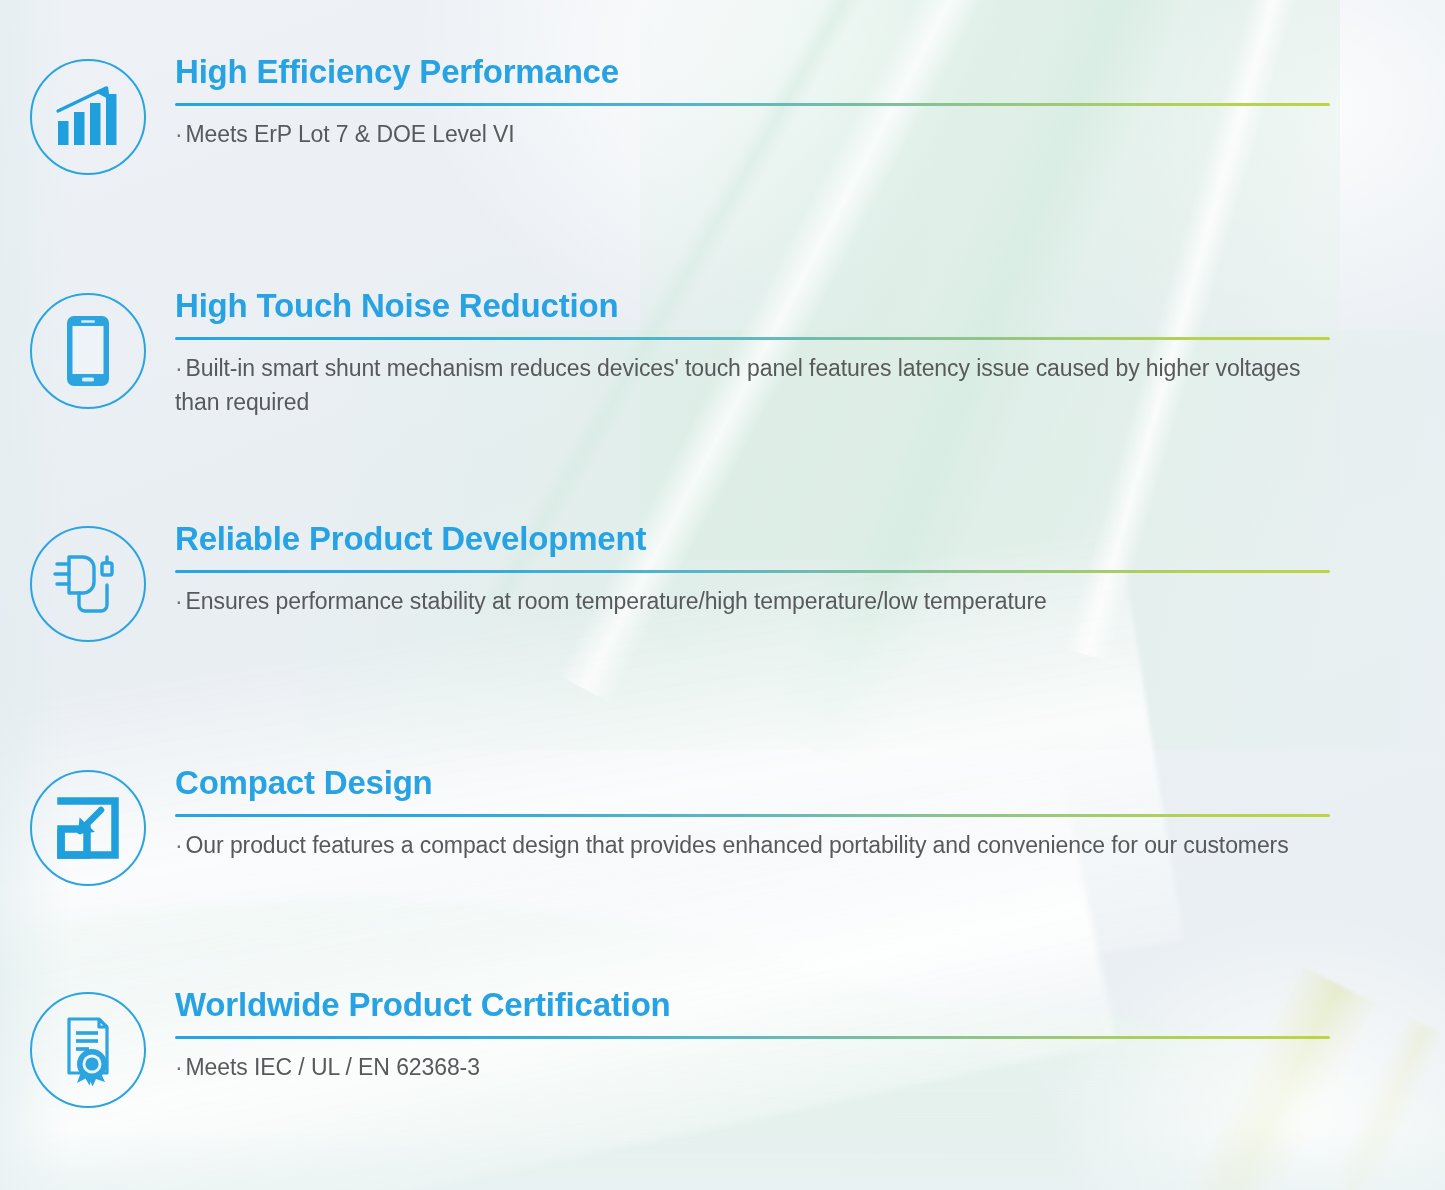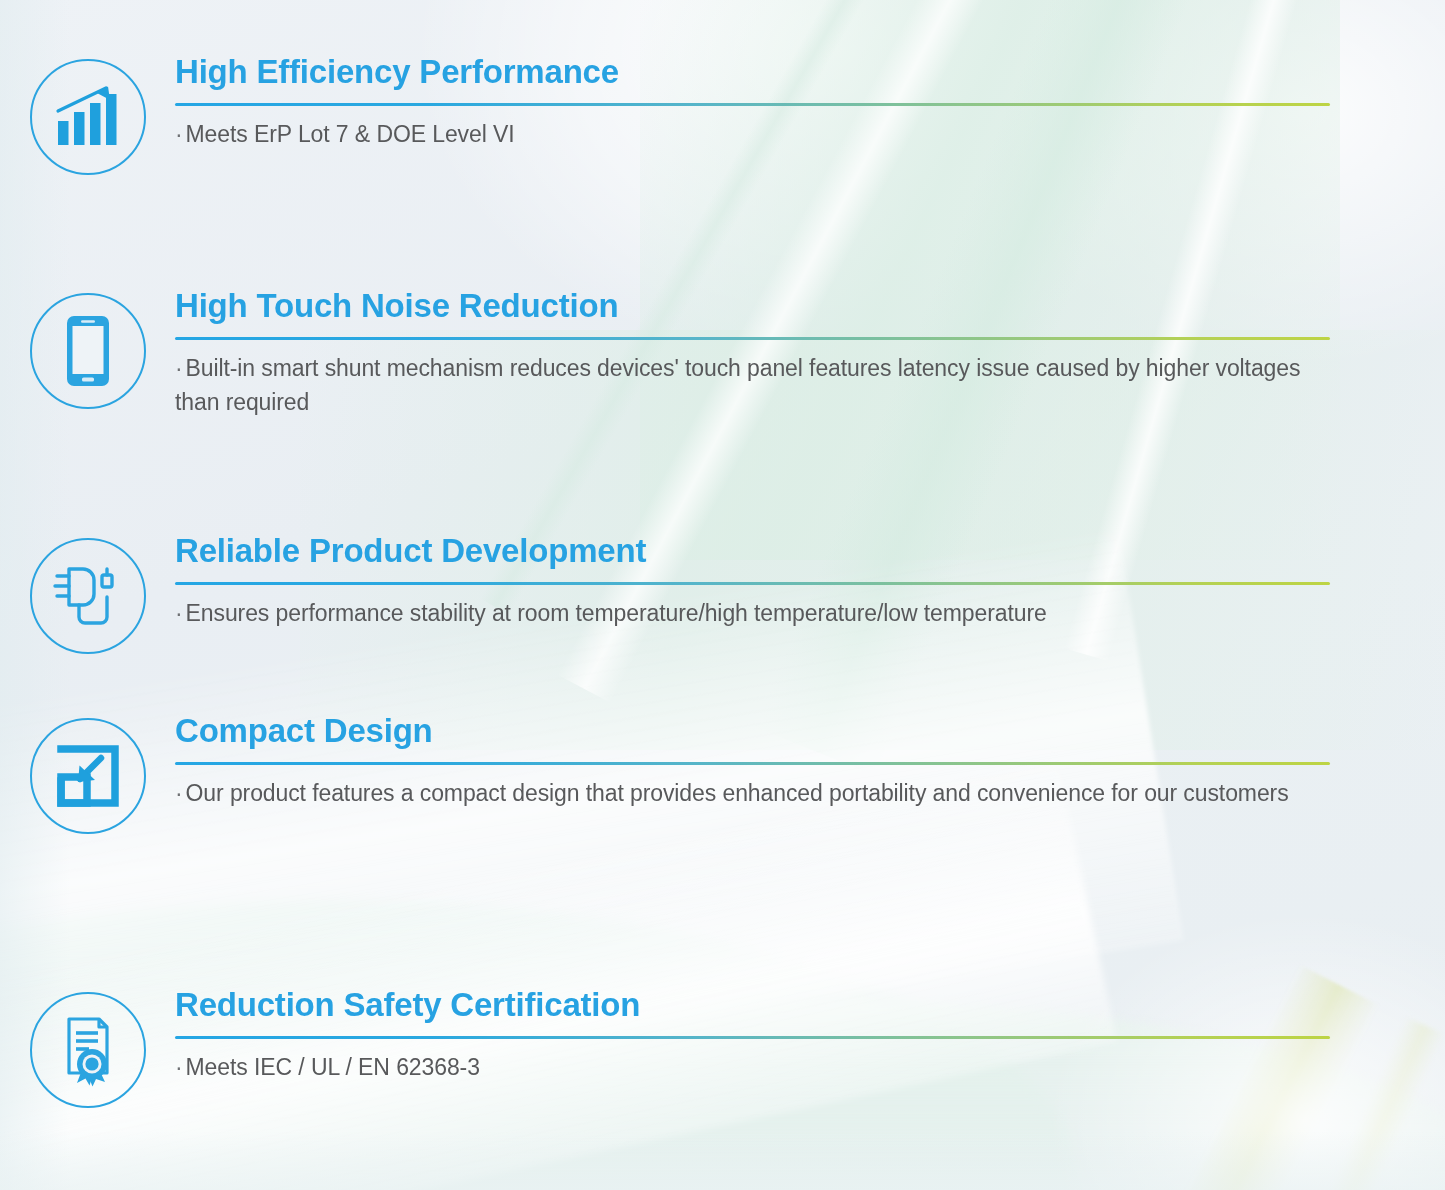--- a/index.html
+++ b/index.html
@@ -272,21 +272,21 @@
         </svg>
       </div>
     </div>
     <div class="feature-body">
       <div class="feature-title">High Touch Noise Reduction</div>
       <div class="rule"></div>
       <div class="bullet-line wrap"><span class="bullet-mark">·</span><span>Built-in smart shunt mechanism reduces devices' touch panel features latency issue caused by higher voltages than required</span></div>
     </div>
   </div>
 
-  <div class="feature-row" style="top:532px;">
+  <div class="feature-row" style="top:520px;">
     <div class="icon-wrap">
       <div class="icon-circle">
         <svg width="78" height="74" viewBox="0 0 78 74" aria-hidden="true">
           <g fill="none" stroke="#2ba4e0" stroke-width="3.4" stroke-linecap="round" stroke-linejoin="round">
 
             <path d="M20 10 h14 a11 11 0 0 1 11 11 v14 a11 11 0 0 1 -11 11 h-14 z"></path>
 
             <path d="M20 17 h-12"></path>
             <path d="M20 27 h-14"></path>
             <path d="M20 37 h-12"></path>
@@ -299,21 +299,21 @@
         </svg>
       </div>
     </div>
     <div class="feature-body">
       <div class="feature-title">Reliable Product Development</div>
       <div class="rule"></div>
       <div class="bullet-line"><span class="bullet-mark">·</span><span>Ensures performance stability at room temperature/high temperature/low temperature</span></div>
     </div>
   </div>
 
-  <div class="feature-row" style="top:712px;">
+  <div class="feature-row" style="top:764px;">
     <div class="icon-wrap">
       <div class="icon-circle">
         <svg width="66" height="66" viewBox="0 0 66 66" aria-hidden="true">
 
           <path d="M6 6 h54 v54 h-54 v-22" fill="none" stroke="#1fa0dd" stroke-width="7.5" stroke-linecap="square"></path>
 
           <rect x="6" y="34" width="26" height="26" fill="none" stroke="#1fa0dd" stroke-width="7.5"></rect>
 
           <path d="M46 15 L25 36" stroke="#1fa0dd" stroke-width="6.5" stroke-linecap="round" fill="none"></path>
           <path d="M23 39 L24.5 22.5 L40 37 Z" fill="#1fa0dd"></path>
@@ -345,19 +345,19 @@
           <path d="M28 54 l-6 16 8.5 -4.5 4 7 5 -16 z" fill="#2ba4e0"></path>
           <path d="M43 54 l7 15 -9 -3 -3.5 7.5 -6 -15 z" fill="#2ba4e0"></path>
 
           <circle cx="37" cy="51" r="15" fill="#2ba4e0"></circle>
           <circle cx="37" cy="51" r="9.5" fill="#eef3f7"></circle>
           <circle cx="37" cy="51" r="6.6" fill="#2ba4e0"></circle>
         </svg>
       </div>
     </div>
     <div class="feature-body">
-      <div class="feature-title">Reduction Safety Certification</div>
+      <div class="feature-title">Worldwide Product Certification</div>
       <div class="rule"></div>
       <div class="bullet-line"><span class="bullet-mark">·</span><span>Meets IEC / UL / EN 62368-3</span></div>
     </div>
   </div>
 
 </div>
 
 </body></html>

